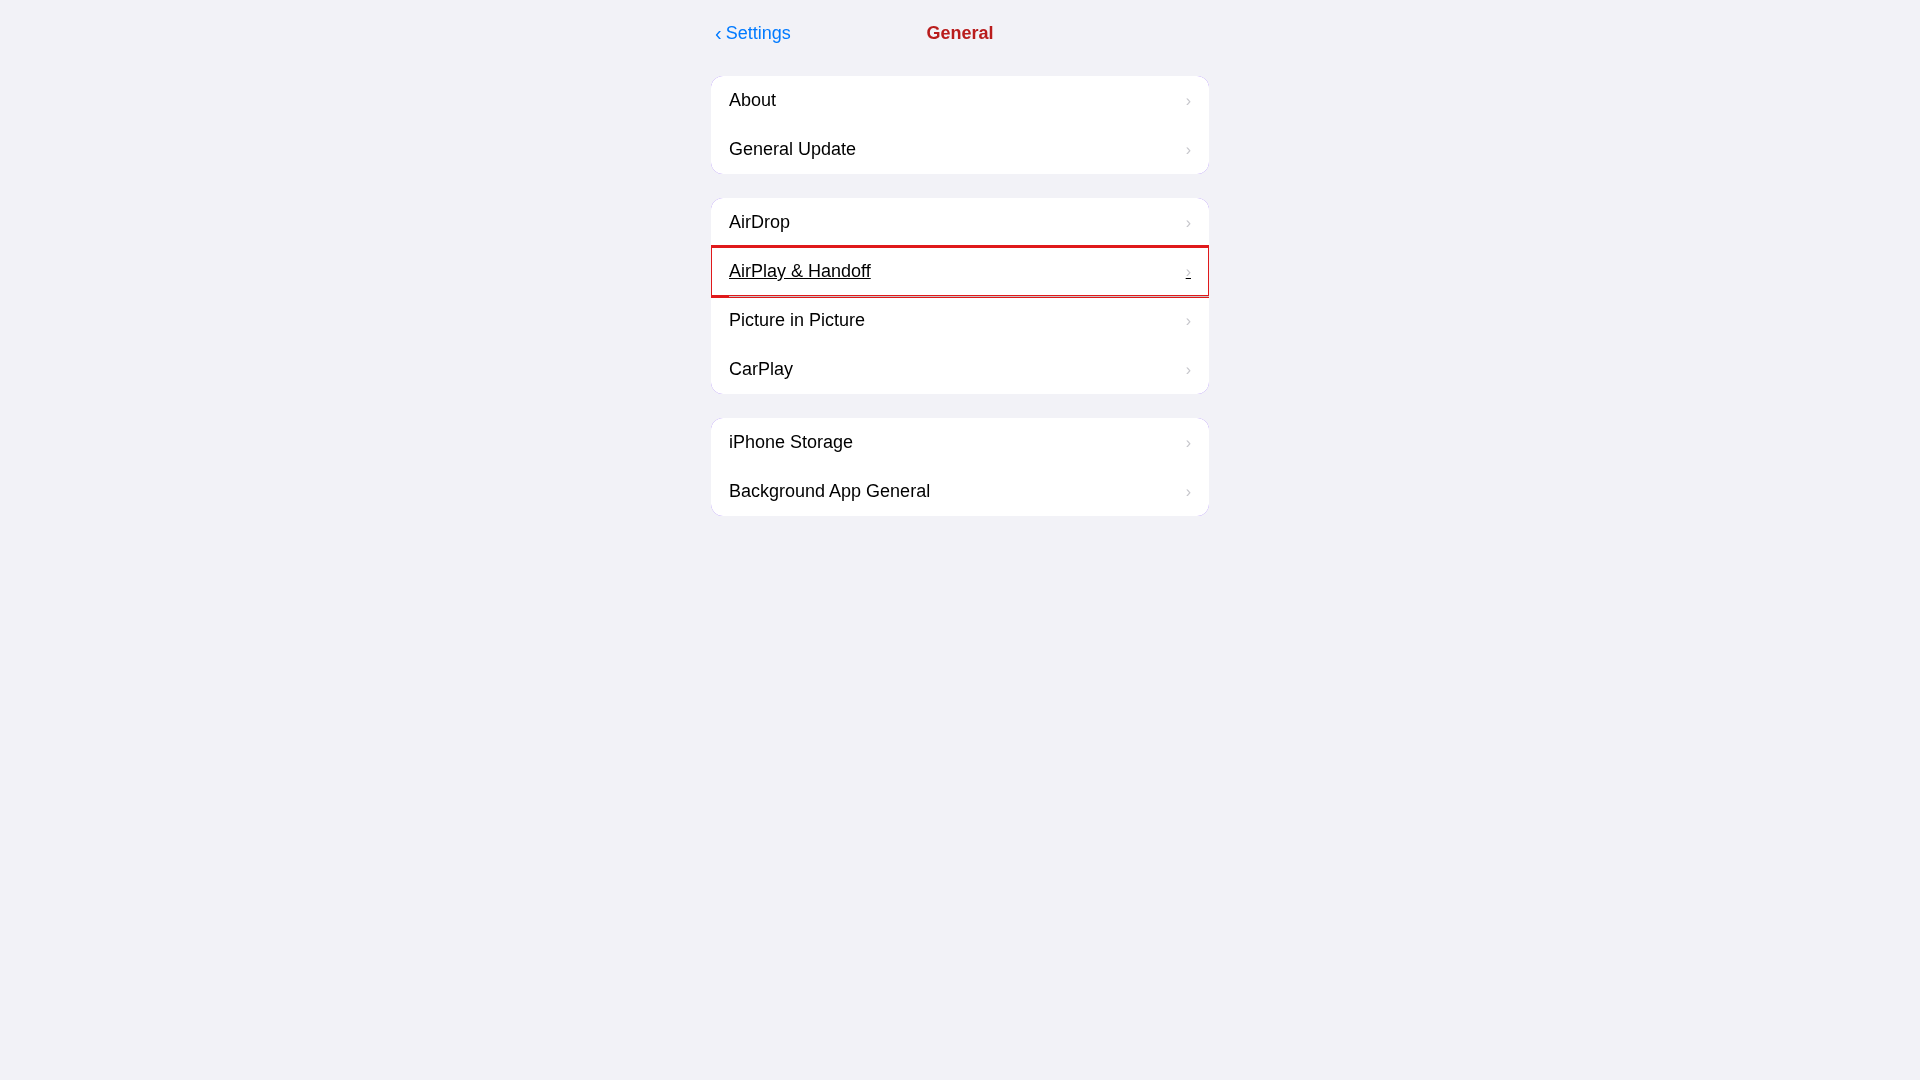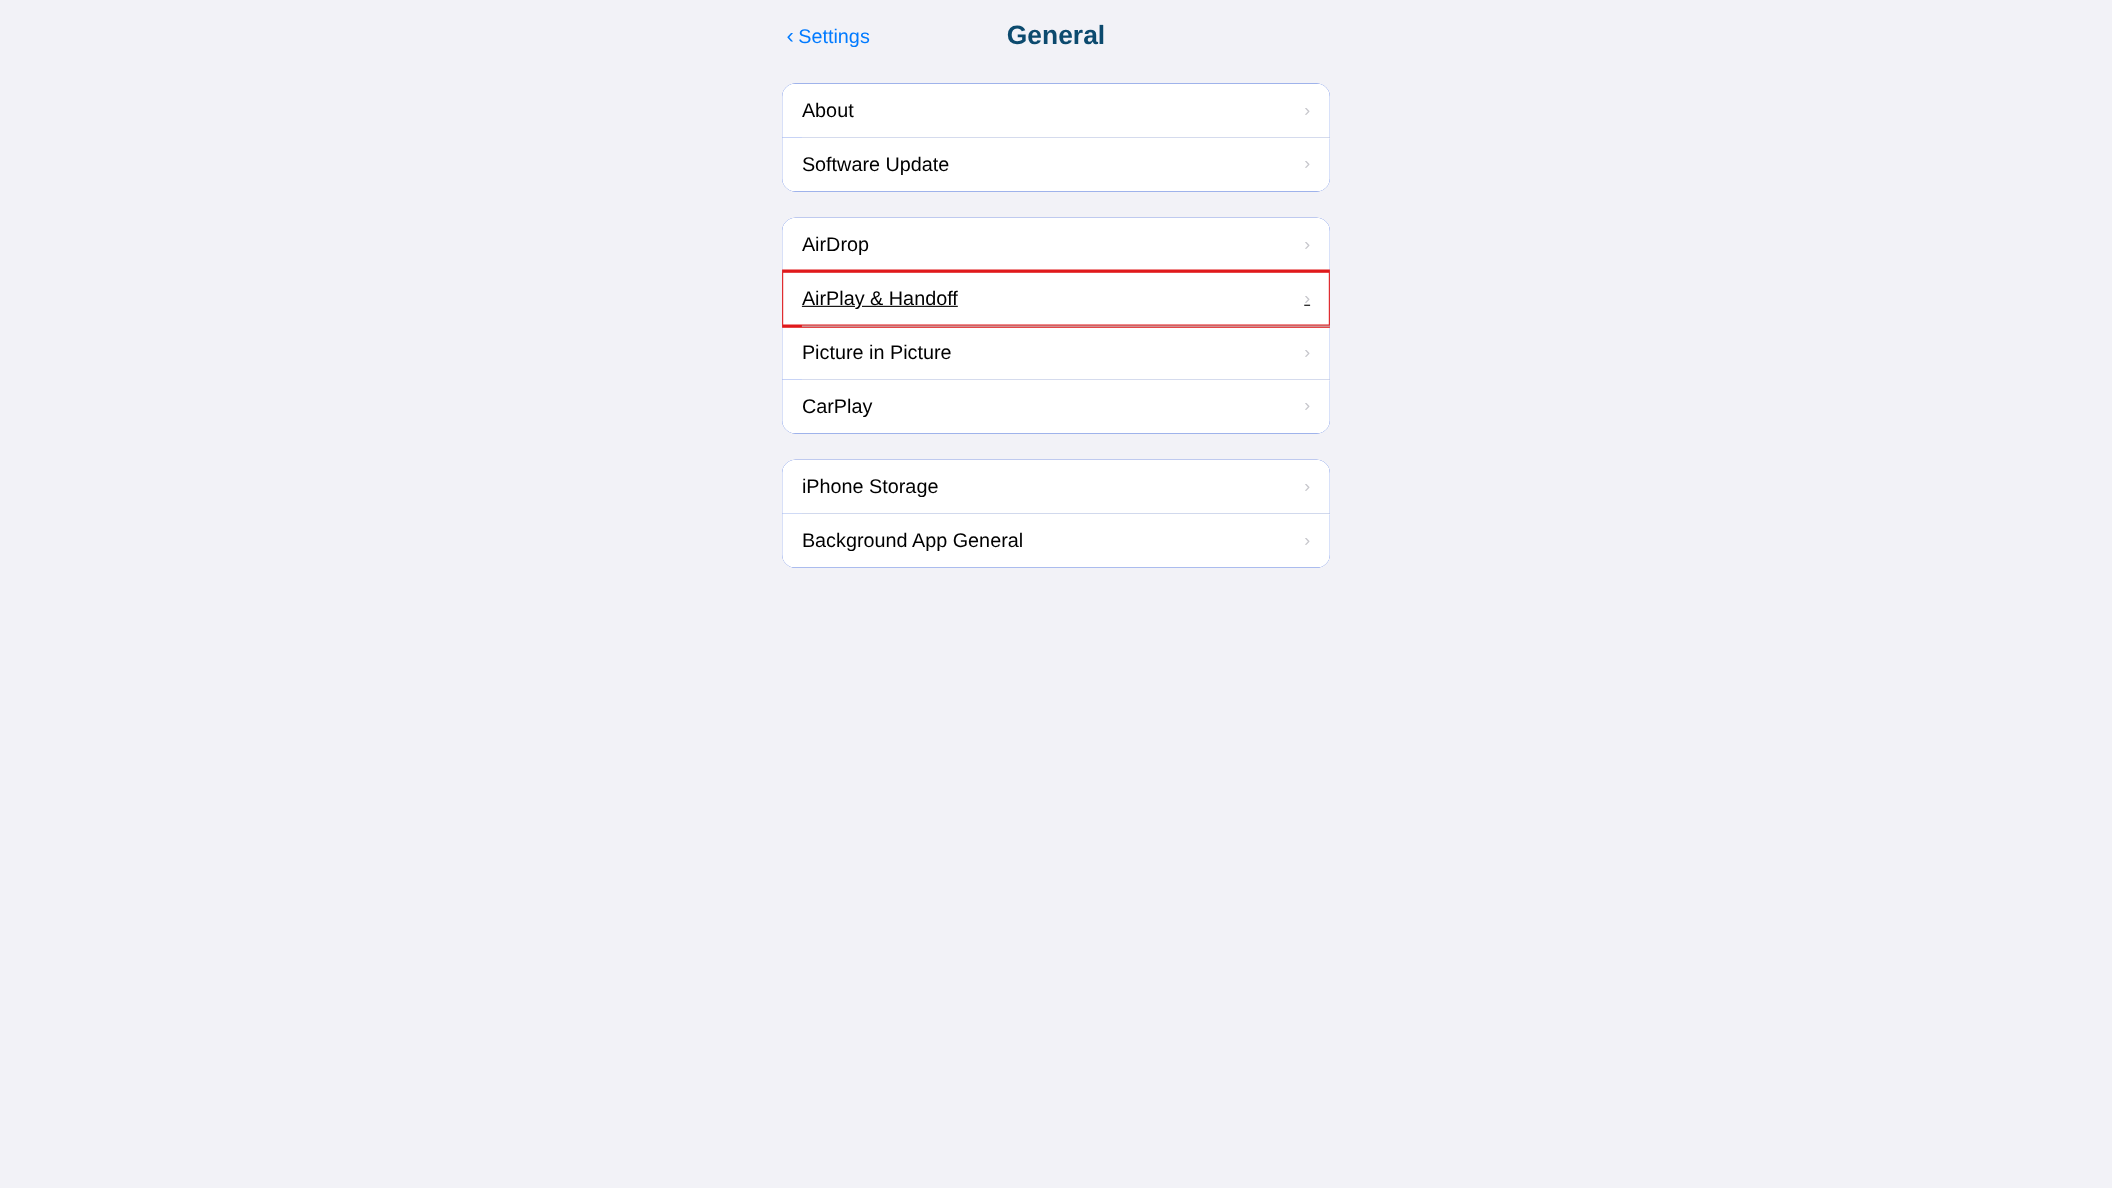--- a/index.html
+++ b/index.html
@@ -55,34 +55,34 @@
       line-height: 1;
       margin-top: -1px;
     }
 
     .back-label {
       font-size: 18px;
       color: #007aff;
     }
 
     .page-title {
-      font-size: 24px;
+      font-size: 18px;
       font-weight: 600;
-      color: #0c4a6e;
+      color: #b91c1c;
       text-align: center;
     }
 
     .content {
       padding: 16px 0;
       overflow-y: auto;
       height: calc(1080px - 60px);
     }
 
     .section {
-      background-color: #1d4ed8;
+      background-color: #8b5cf6;
       border-radius: 12px;
       margin: 0 16px 24px 16px;
       overflow: hidden;
     }
 
     .list-item {
       display: flex;
       align-items: center;
       justify-content: space-between;
       padding: 14px 18px;
@@ -134,21 +134,21 @@
   </div>
 
   <div class="content">
 
     <div class="section">
       <div class="list-item">
         <span class="list-item-label">About</span>
         <span class="list-item-chevron">›</span>
       </div>
       <div class="list-item">
-        <span class="list-item-label">Software Update</span>
+        <span class="list-item-label">General Update</span>
         <span class="list-item-chevron">›</span>
       </div>
     </div>
 
     <div class="section">
       <div class="list-item">
         <span class="list-item-label">AirDrop</span>
         <span class="list-item-chevron">›</span>
       </div>
       <div class="list-item highlighted">

